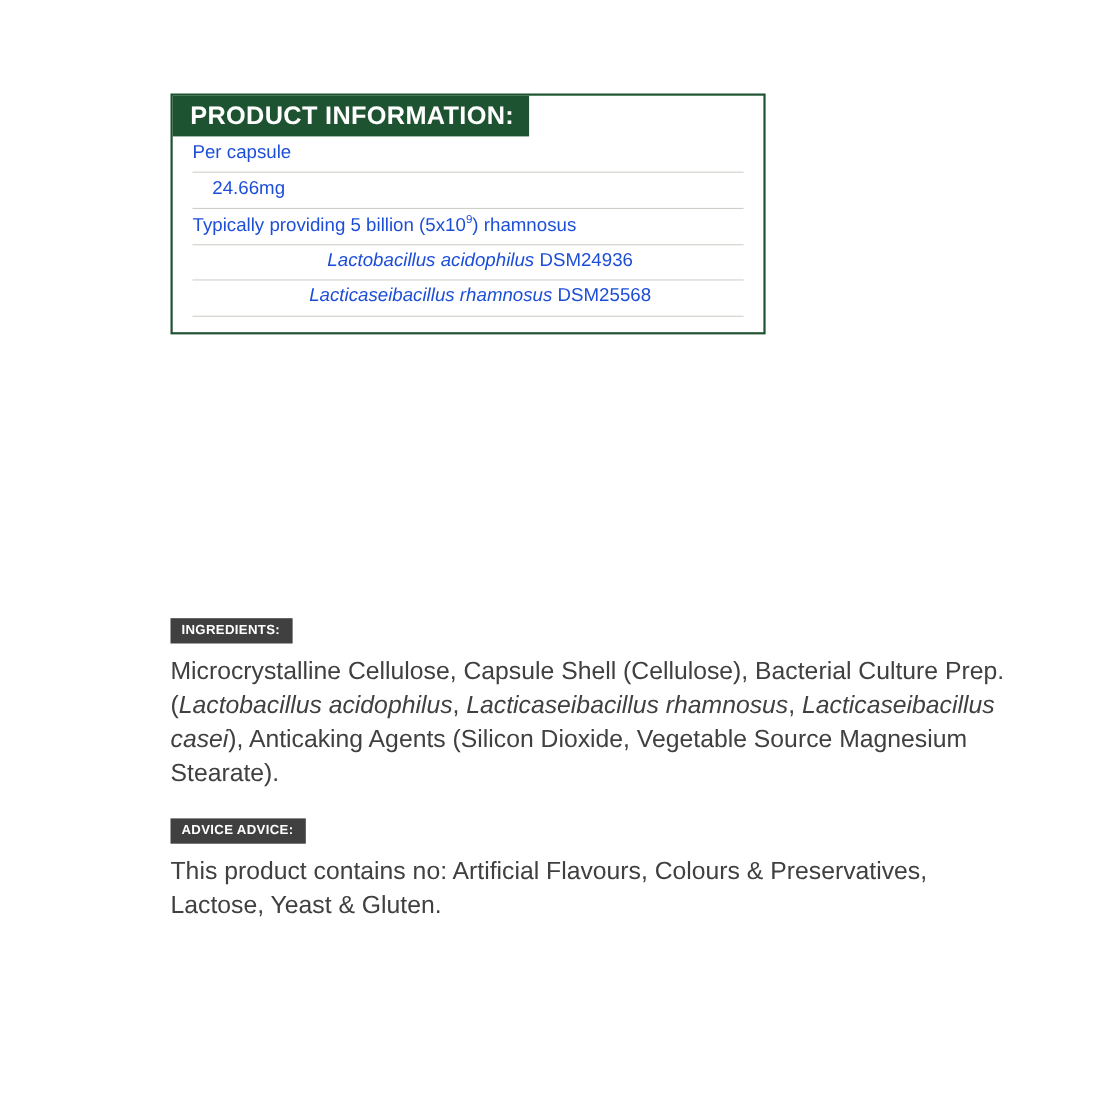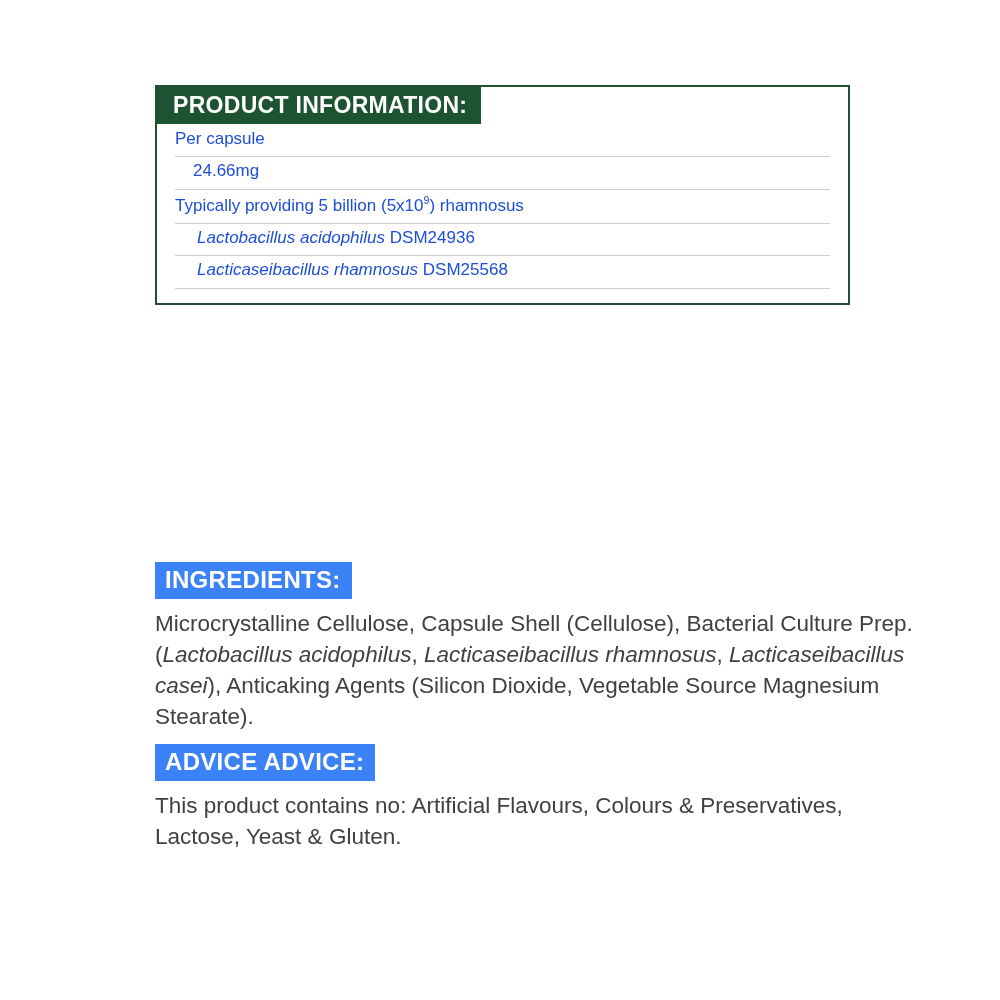--- a/index.html
+++ b/index.html
@@ -19,21 +19,21 @@
     width: 1000px;
     height: 1000px;
     background: #ffffff;
   }
 
   
   .panel {
     position: absolute;
     left: 155px;
     top: 85px;
-    width: 695px;
+    width: 541px;
     border: 2px solid #1e5331;
     background: #ffffff;
     padding: 0;
   }
   .panel-title-wrap {
     position: relative;
     height: 38px;
   }
   .panel-title {
     display: inline-block;
@@ -54,20 +54,21 @@
     justify-content: space-between;
     align-items: baseline;
     font-size: 17px;
     color: #1d4ed8;
     padding: 4px 0 7px 0;
     line-height: 1.2;
   }
   .row.sub {
     padding-left: 22px;
     font-style: italic;
+    justify-content: center;
   }
   .rule {
     height: 1px;
     background: #cfcfc9;
     margin: 0;
   }
   .row .amount {
     font-style: normal;
     white-space: nowrap;
     padding-left: 18px;
@@ -85,23 +86,23 @@
     color: #2f2f2f;
   }
 
   .section {
     position: absolute;
     left: 155px;
     width: 770px;
   }
   .section-heading {
     display: inline-block;
-    background: #3b82f6;
+    background: #404040;
     color: #ffffff;
-    font-size: 24px;
+    font-size: 12px;
     font-weight: bold;
     letter-spacing: 0.3px;
     padding: 4px 11px 5px 10px;
     line-height: 1.15;
     white-space: nowrap;
   }
   .section-text {
     font-size: 22.5px;
     line-height: 31px;
     color: #404040;

